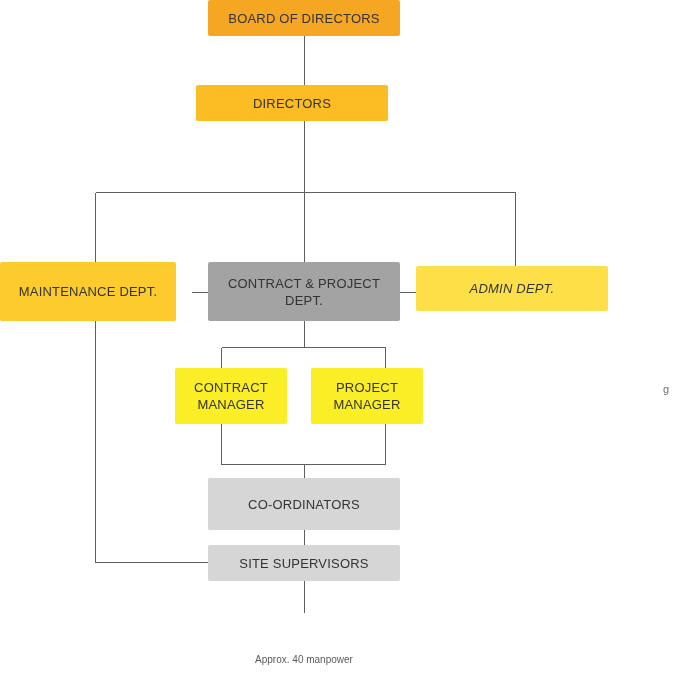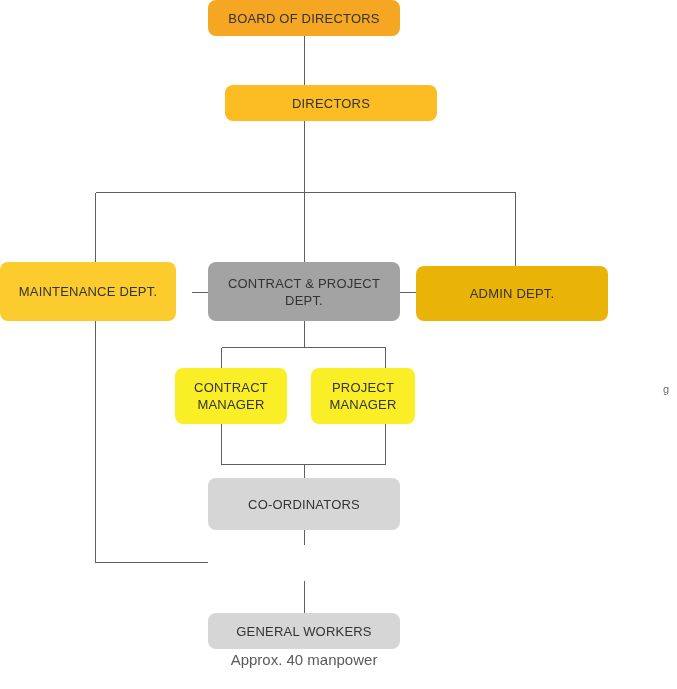--- a/index.html
+++ b/index.html
@@ -22,41 +22,41 @@
     position: absolute;
     left: 0;
     top: 0;
     width: 677px;
     height: 689px;
     pointer-events: none;
   }
   .node {
     position: absolute;
     box-sizing: border-box;
-    border-radius: 8px;
+    border-radius: 2px;
     display: flex;
     align-items: center;
     justify-content: center;
     text-align: center;
     color: #333333;
     font-size: 13px;
     line-height: 17px;
     letter-spacing: 0.2px;
     padding: 4px 8px;
     z-index: 2;
   }
   .node-label {
     display: block;
     white-space: pre-line;
   }
   .caption {
     position: absolute;
     text-align: center;
     color: #5a5a5a;
-    font-size: 15px;
+    font-size: 10px;
     line-height: 14px;
     z-index: 2;
   }
   .stray-glyph {
     position: absolute;
     color: #6e6e6e;
     font-size: 11px;
     line-height: 12px;
     z-index: 2;
   }
@@ -100,53 +100,53 @@
 
       <line x1="95.5" y1="321" x2="95.5" y2="562.5"></line>
       <line x1="95.5" y1="562.5" x2="208" y2="562.5"></line>
     </g>
   </svg>
 
   <div class="node" style="left:208px; top:0px; width:192px; height:36px; background:#F5A623;">
     <span class="node-label">BOARD OF DIRECTORS</span>
   </div>
 
-  <div class="node" style="left:225px; top:85px; width:212px; height:36px; background:#FBBC24;">
+  <div class="node" style="left:196px; top:85px; width:192px; height:36px; background:#FBBC24;">
     <span class="node-label">DIRECTORS</span>
   </div>
 
   <div class="node" style="left:0px; top:262px; width:176px; height:59px; background:#FCCB2E;">
     <span class="node-label">MAINTENANCE DEPT.</span>
   </div>
 
   <div class="node" style="left:208px; top:262px; width:192px; height:59px; background:#a3a3a3;">
     <span class="node-label">CONTRACT &amp; PROJECT
 DEPT.</span>
   </div>
 
-  <div class="node" style="left:416px; top:266px; width:192px; height:55px; background:#eab308;">
+  <div class="node" style="left:416px; top:266px; width:192px; height:45px; background:#fde047;font-style:italic;">
     <span class="node-label">ADMIN DEPT.</span>
   </div>
 
   <div class="node" style="left:175px; top:368px; width:112px; height:56px; background:#FAEE26;">
     <span class="node-label">CONTRACT
 MANAGER</span>
   </div>
 
-  <div class="node" style="left:311px; top:368px; width:104px; height:56px; background:#FAEE26;">
+  <div class="node" style="left:311px; top:368px; width:112px; height:56px; background:#FAEE26;">
     <span class="node-label">PROJECT
 MANAGER</span>
   </div>
 
   <div class="node" style="left:208px; top:478px; width:192px; height:52px; background:#D6D6D6;">
     <span class="node-label">CO-ORDINATORS</span>
   </div>
 
+  <div class="node" style="left:208px; top:545px; width:192px; height:36px; background:#D6D6D6;">
+    <span class="node-label">SITE SUPERVISORS</span>
+  </div>
 
-  <div class="node" style="left:208px; top:613px; width:192px; height:36px; background:#D6D6D6;">
-    <span class="node-label">GENERAL WORKERS</span>
-  </div>
 
   <div class="caption" style="left:208px; top:653px; width:192px;">Approx. 40 manpower</div>
 
   <div class="stray-glyph" style="left:663px; top:383px;">g</div>
 
 </div>
 
 </body></html>

